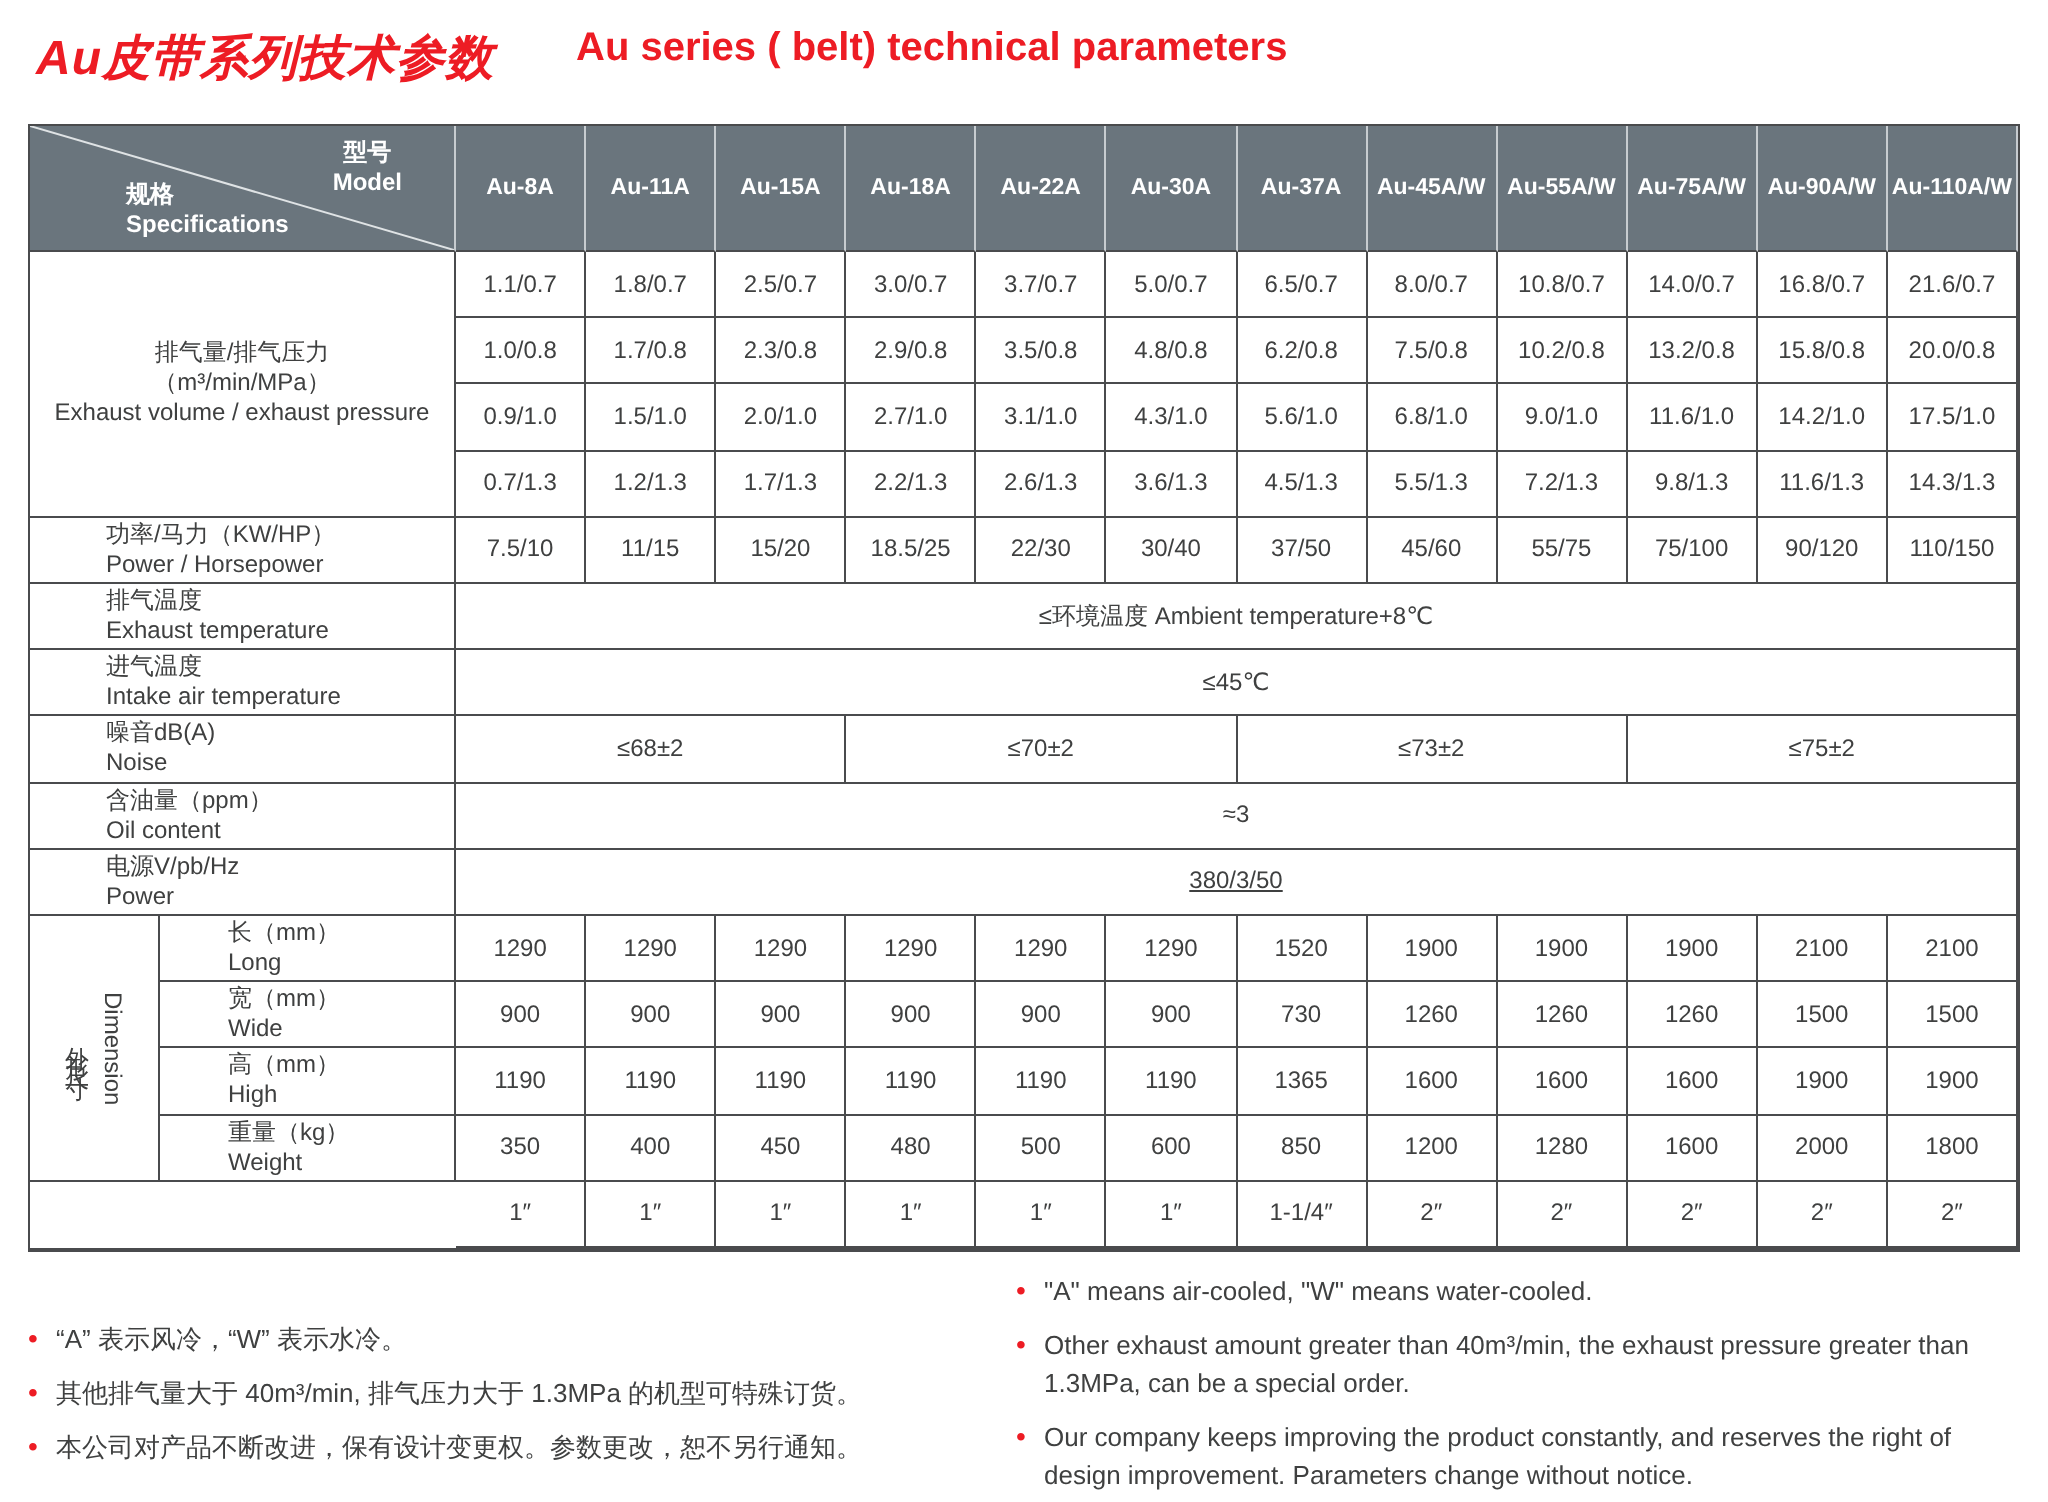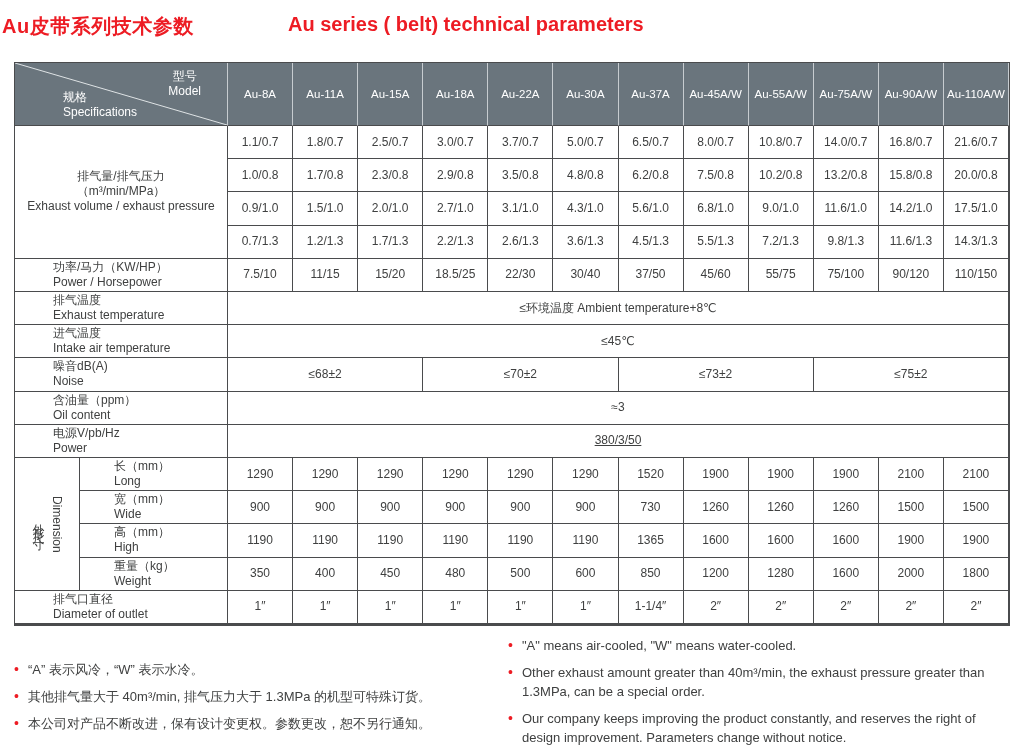--- a/index.html
+++ b/index.html
@@ -9,40 +9,40 @@
     --hdiv:#c7ccd0;
     --txt:#3f4040;
   }
   *{box-sizing:border-box;margin:0;padding:0;}
   html,body{width:1024px;height:751px;}
   body{
     font-family:"Liberation Sans","DejaVu Sans",sans-serif;
     background:#ffffff;color:var(--txt);
     position:relative;overflow:hidden;
   }
-  .title-cn{position:absolute;left:2px;top:13px;font-size:20px;font-weight:bold;color:var(--red);letter-spacing:0.5px;}
+  .title-cn{position:absolute;left:18px;top:13px;font-size:24px;font-weight:bold;color:var(--red);letter-spacing:0.5px;font-style:italic;}
   .title-en{position:absolute;left:288px;top:13px;font-size:20px;font-weight:bold;color:var(--red);}
 
   #param-table{
     position:absolute;left:14px;top:62px;width:996px;height:564px;
     display:grid;
     grid-template-columns:65px 148px repeat(12,1fr);
     grid-template-rows:63px repeat(15,1fr);
     border:1px solid var(--bd);
     border-bottom-width:2px;
     background:#fff;
   }
   .cell{
     display:flex;align-items:center;justify-content:center;
     border-right:1px solid var(--bd);border-bottom:1px solid var(--bd);
     font-size:12px;color:var(--txt);line-height:1.25;text-align:center;
     overflow:hidden;
   }
   .hcell{
-    background:var(--hbg);color:#ffffff;font-weight:normal;font-size:11.5px;
+    background:var(--hbg);color:#ffffff;font-weight:bold;font-size:11.5px;
     border-right:1px solid var(--hdiv);border-bottom:1px solid var(--bd);
   }
   .corner{position:relative;}
   .diag{position:absolute;left:0;top:0;width:100%;height:100%;}
   .diag line{stroke:#dfe3e5;stroke-width:1;vector-effect:non-scaling-stroke;}
   .corner-top{position:absolute;top:6px;right:26px;text-align:center;font-size:12px;line-height:1.25;}
   .corner-bottom{position:absolute;bottom:5px;left:48px;text-align:left;font-size:12px;line-height:1.25;}
   .label{
     flex-direction:column;align-items:flex-start;justify-content:center;
     text-align:left;padding-left:38px;
@@ -248,24 +248,20 @@
     <div class="cell" style="grid-area: 15 / 5;">450</div>
     <div class="cell" style="grid-area: 15 / 6;">480</div>
     <div class="cell" style="grid-area: 15 / 7;">500</div>
     <div class="cell" style="grid-area: 15 / 8;">600</div>
     <div class="cell" style="grid-area: 15 / 9;">850</div>
     <div class="cell" style="grid-area: 15 / 10;">1200</div>
     <div class="cell" style="grid-area: 15 / 11;">1280</div>
     <div class="cell" style="grid-area: 15 / 12;">1600</div>
     <div class="cell" style="grid-area: 15 / 13;">2000</div>
     <div class="cell" style="grid-area: 15 / 14;">1800</div>
-    <div class="cell label" style="grid-area: 16 / 1 / auto / 3;">
-      <div>排气口直径</div>
-      <div>Diameter of outlet</div>
-    </div>
     <div class="cell" style="grid-area: 16 / 3;">1″</div>
     <div class="cell" style="grid-area: 16 / 4;">1″</div>
     <div class="cell" style="grid-area: 16 / 5;">1″</div>
     <div class="cell" style="grid-area: 16 / 6;">1″</div>
     <div class="cell" style="grid-area: 16 / 7;">1″</div>
     <div class="cell" style="grid-area: 16 / 8;">1″</div>
     <div class="cell" style="grid-area: 16 / 9;">1-1/4″</div>
     <div class="cell" style="grid-area: 16 / 10;">2″</div>
     <div class="cell" style="grid-area: 16 / 11;">2″</div>
     <div class="cell" style="grid-area: 16 / 12;">2″</div>

